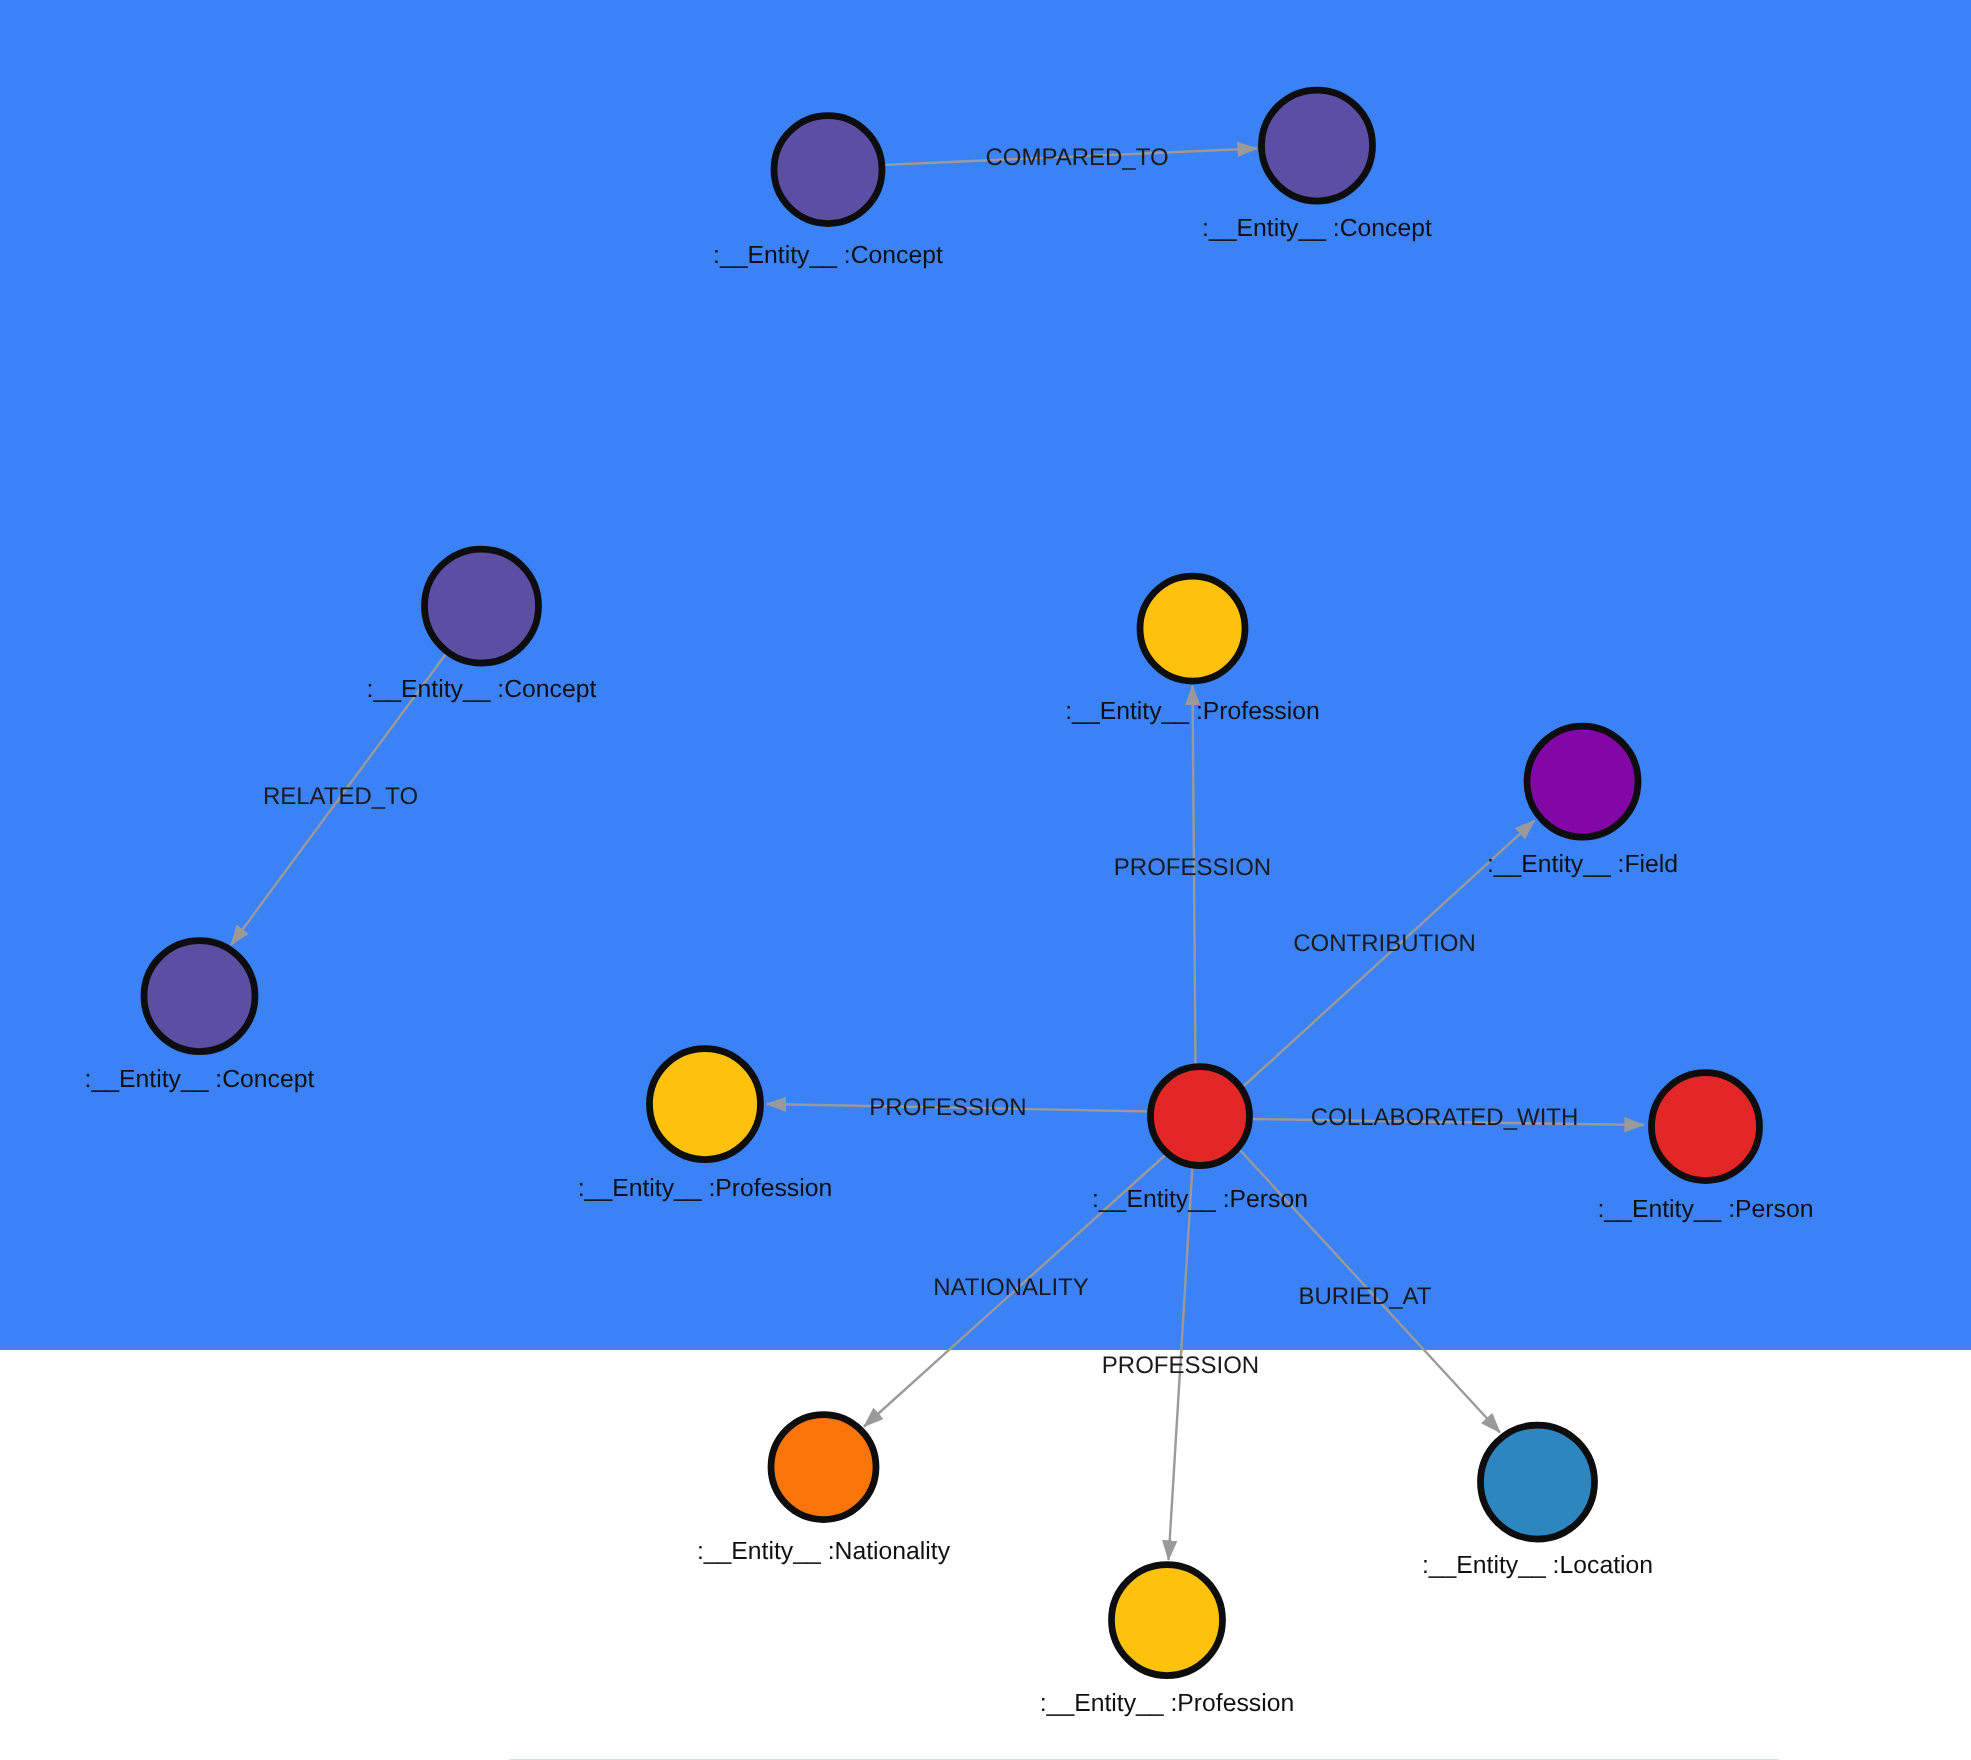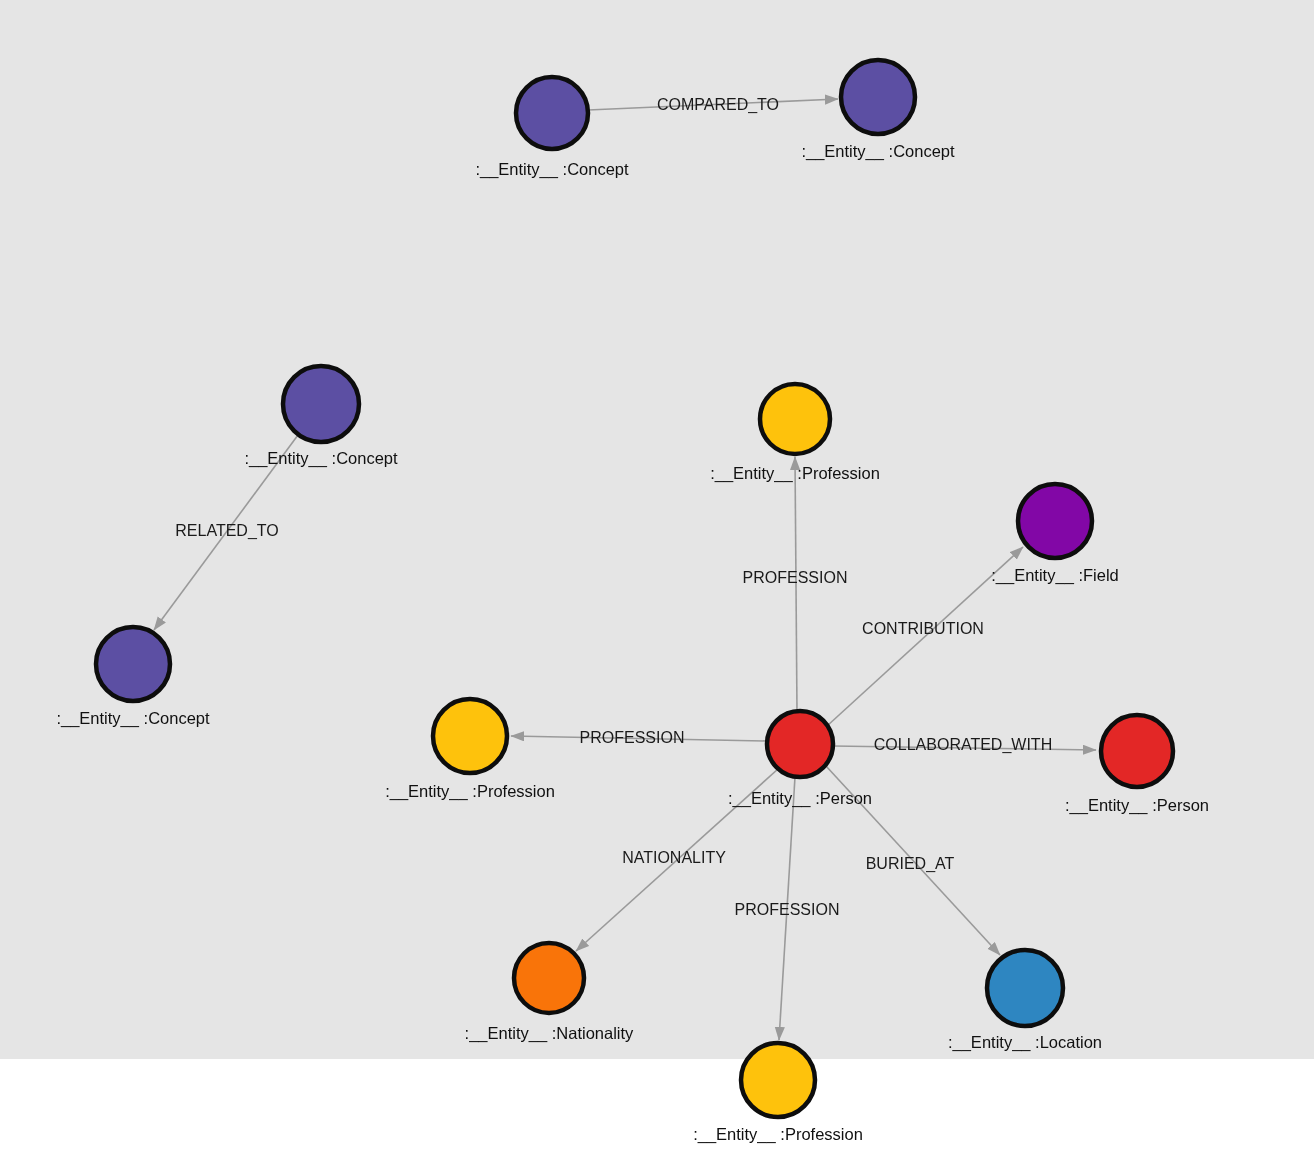--- a/index.html
+++ b/index.html
@@ -10,22 +10,22 @@
   }
   body {
     font-family: "Liberation Sans", sans-serif;
     width: 1314px;
     height: 1173px;
     overflow: hidden;
   }
   #graph-canvas {
     position: relative;
     width: 1314px;
-    height: 1059px;
-    background: #e5e5e5;
+    height: 900px;
+    background: #3b82f6;
   }
   #graph-svg {
     position: absolute;
     top: 0;
     left: 0;
     width: 1314px;
     height: 1173px;
   }
   .edge-line {
     stroke: #9a9a9a;

